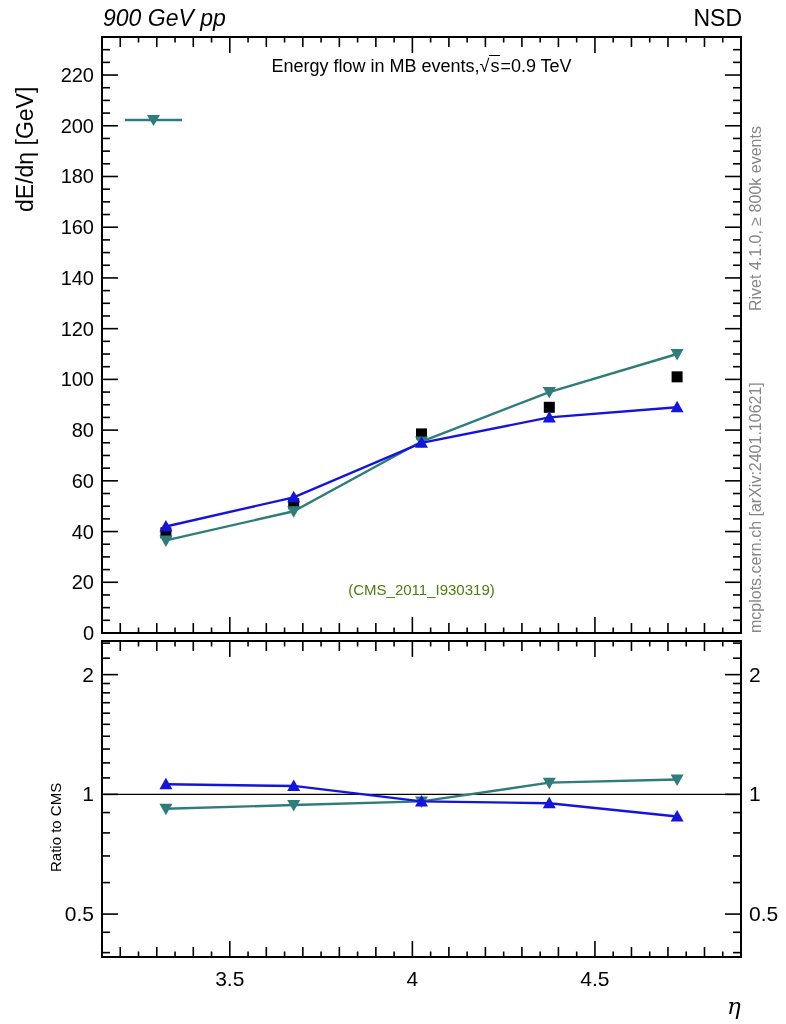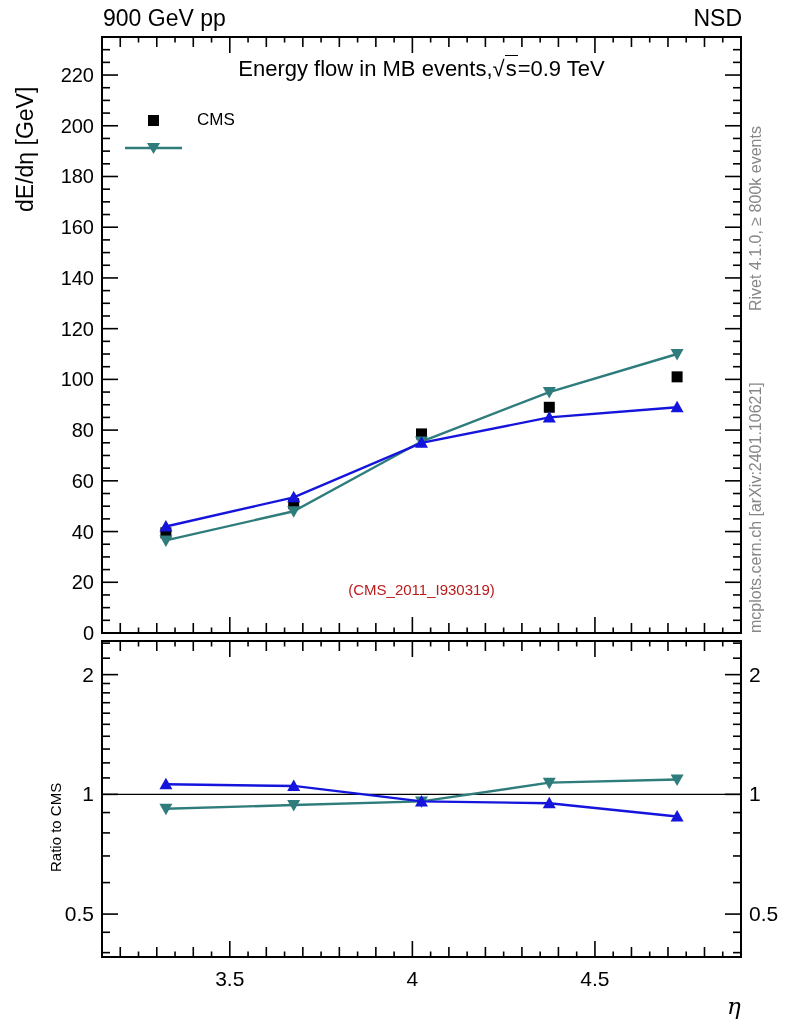--- a/index.html
+++ b/index.html
@@ -2,29 +2,29 @@
 <html><head>
 <meta charset="utf-8">
 <style>
   html,body{margin:0;padding:0;background:#fff;}
   .page{position:relative;width:786px;height:1024px;background:#fff;
         font-family:"Liberation Sans",sans-serif;color:#000;overflow:hidden;}
   .page svg{position:absolute;left:0;top:0;}
   svg text{font-family:"Liberation Sans",sans-serif;fill:#000;}
   .abs{position:absolute;white-space:nowrap;}
   .hdr{font-size:23px;top:5px;}
-  .hdr-left{left:103px;}
+  .hdr-left{left:103px;font-style:italic;}
   .hdr-right{right:44px;text-align:center;}
-  .plot-title{left:102px;width:639px;top:56px;text-align:center;font-size:22px;}
+  .plot-title{left:102px;width:639px;top:56px;text-align:center;font-size:18px;}
   .sqrt-arg{border-top:1.7px solid #000;padding:0 1px;}
   .legend{left:124px;top:106px;}
   .legend-row{display:flex;align-items:center;height:28px;}
   .legend-row svg{position:static;flex:0 0 auto;}
   .legend-label{margin-left:9px;font-size:17px;}
-  .watermark{left:102px;width:639px;top:581px;text-align:center;font-size:15px;color:#b91c1c;}
+  .watermark{left:102px;width:639px;top:581px;text-align:center;font-size:15px;color:#4d7c0f;}
   .rot{transform:rotate(-90deg);transform-origin:0 0;}
   .ylabel-main{left:12px;top:212px;font-size:23px;}
   .ylabel-ratio{left:47px;top:872px;font-size:15px;}
   .side-note{font-size:16px;color:#878787;}
   .side-top{left:747px;top:311px;}
   .side-bottom{left:747px;top:633px;}
   .eta-label{left:727px;top:993px;font-size:23px;
              font-family:"DejaVu Serif",serif;font-style:italic;}
 </style>
 </head>
@@ -357,26 +357,20 @@
     </svg>
 
   <div class="abs hdr hdr-left">900 GeV pp</div>
   <div class="abs hdr hdr-right">NSD</div>
 
   <div class="abs plot-title"><span>Energy flow in MB events,</span><span>√</span><span class="sqrt-arg">s</span><span>=0.9 TeV</span></div>
 
   <div class="abs legend" id="legend">
       <div class="legend-row">
         <svg width="64" height="16">
-          <rect x="24" y="3" width="11" height="11" fill="#000000"></rect>
-        </svg>
-        <span class="legend-label">CMS</span>
-      </div>
-      <div class="legend-row">
-        <svg width="64" height="16">
           <line x1="1" x2="58" y1="8" y2="8" stroke="#2E7C7C" stroke-width="2.4"></line>
           <polygon points="29.5,14 23,3 36,3" fill="#2E7C7C"></polygon>
         </svg>
       </div>
     </div>
 
   <div class="abs watermark">(CMS_2011_I930319)</div>
 
   <div class="abs rot ylabel-main">dE/dη [GeV]</div>
   <div class="abs rot ylabel-ratio">Ratio to CMS</div>

